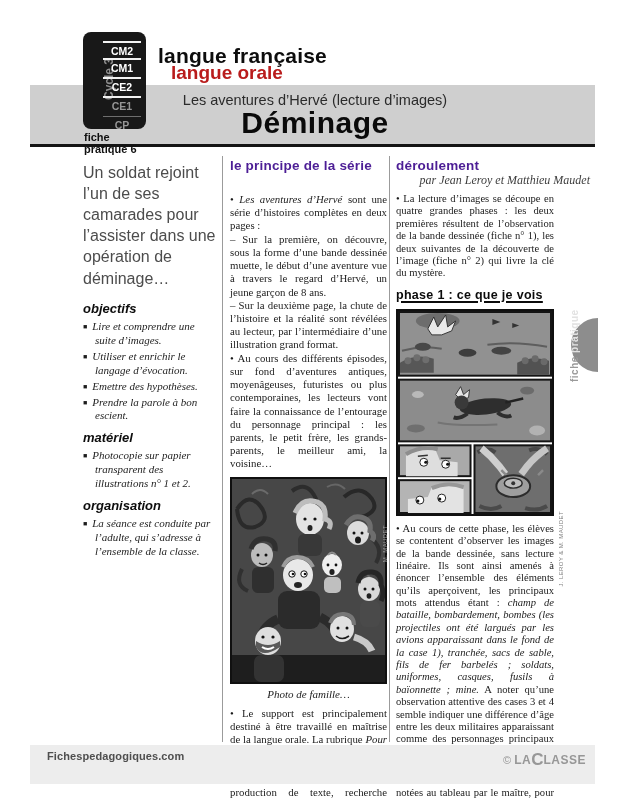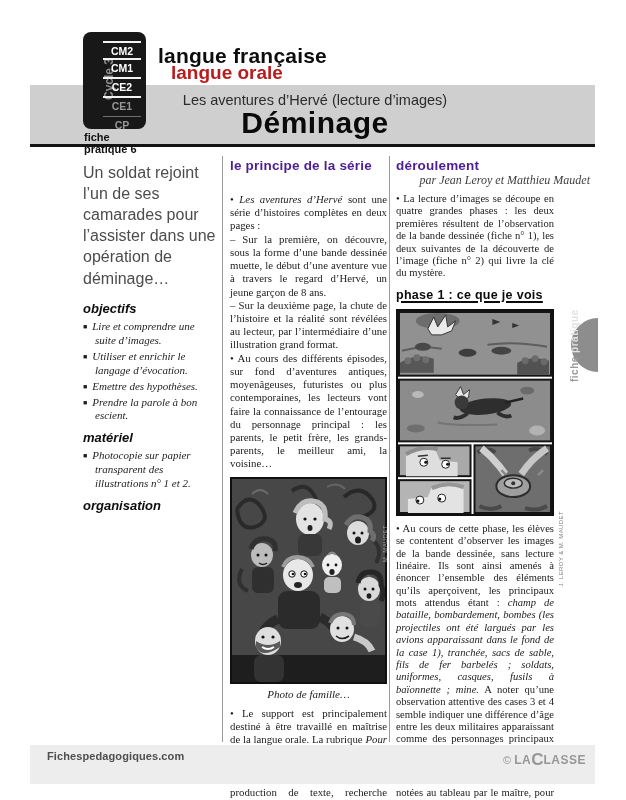--- a/index.html
+++ b/index.html
@@ -102,20 +102,21 @@
     <div class="side-h">objectifs</div>
     <div class="b-item">Lire et comprendre une suite d’images.</div>
     <div class="b-item">Utiliser et enrichir le langage d’évocation.</div>
     <div class="b-item">Emettre des hypothèses.</div>
     <div class="b-item">Prendre la parole à bon escient.</div>
 
     <div class="side-h">matériel</div>
     <div class="b-item">Photocopie sur papier transparent des illustrations n° 1 et 2.</div>
 
     <div class="side-h">organisation</div>
+    <div class="b-item">La séance est conduite par l’adulte, qui s’adresse à l’ensemble de la classe.</div>
   </div>
 
   <div class="col col-mid">
     <div class="col-h">le principe de la série</div>
     <div class="ser"><span>• </span><i>Les aventures d’Hervé</i><span> sont une série d’histoires complètes en deux pages :</span></div>
     <div class="ser">– Sur la première, on découvre, sous la forme d’une bande dessinée muette, le début d’une aventure vue à travers le regard d’Hervé, un jeune garçon de 8 ans.</div>
     <div class="ser">– Sur la deuxième page, la chute de l’histoire et la réalité sont révélées au lecteur, par l’intermédiaire d’une illustration grand format.</div>
     <div class="ser">• Au cours des différents épisodes, sur fond d’aventures antiques, moyenâgeuses, futuristes ou plus contemporaines, les lecteurs vont faire la connaissance de l’entourage du personnage principal : les parents, le petit frère, les grands-parents, le meilleur ami, la voisine…</div>
 
     <div class="figure fig-mid">

